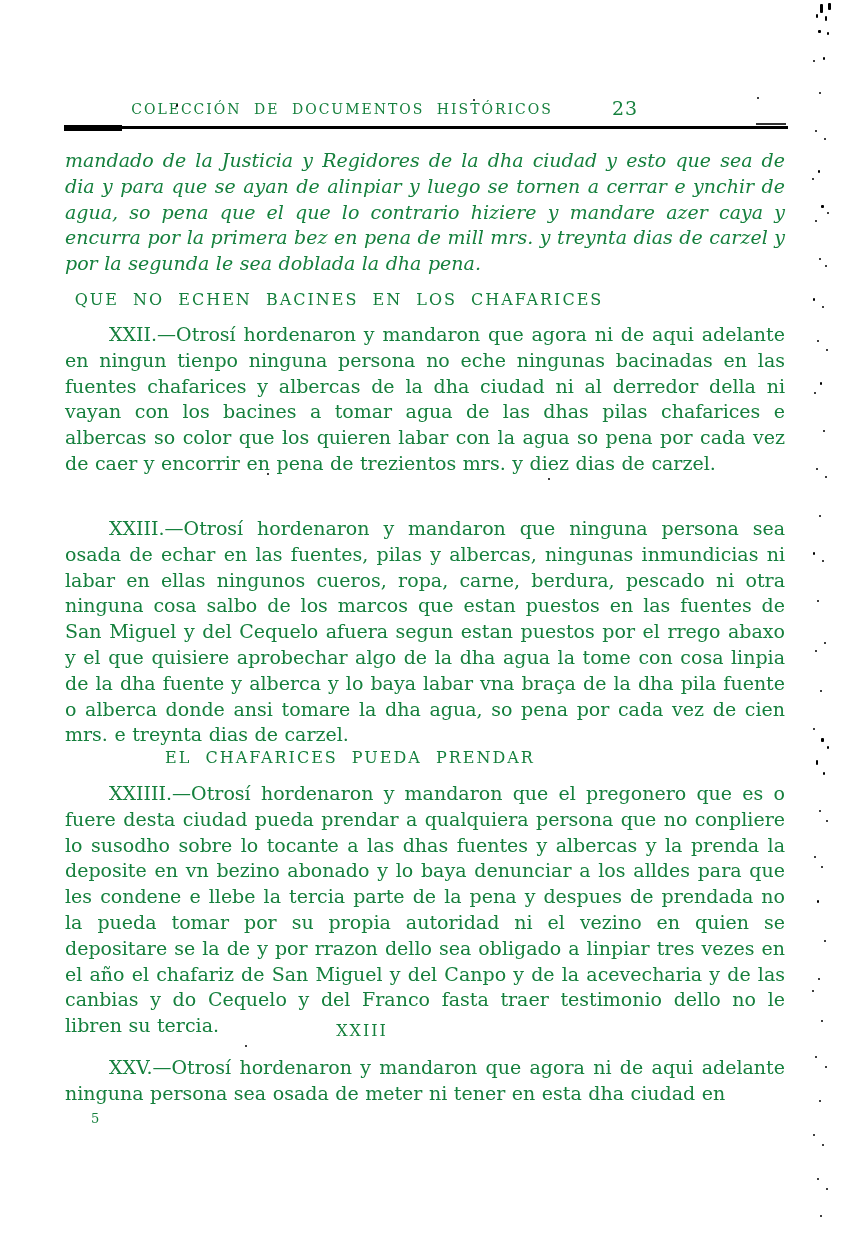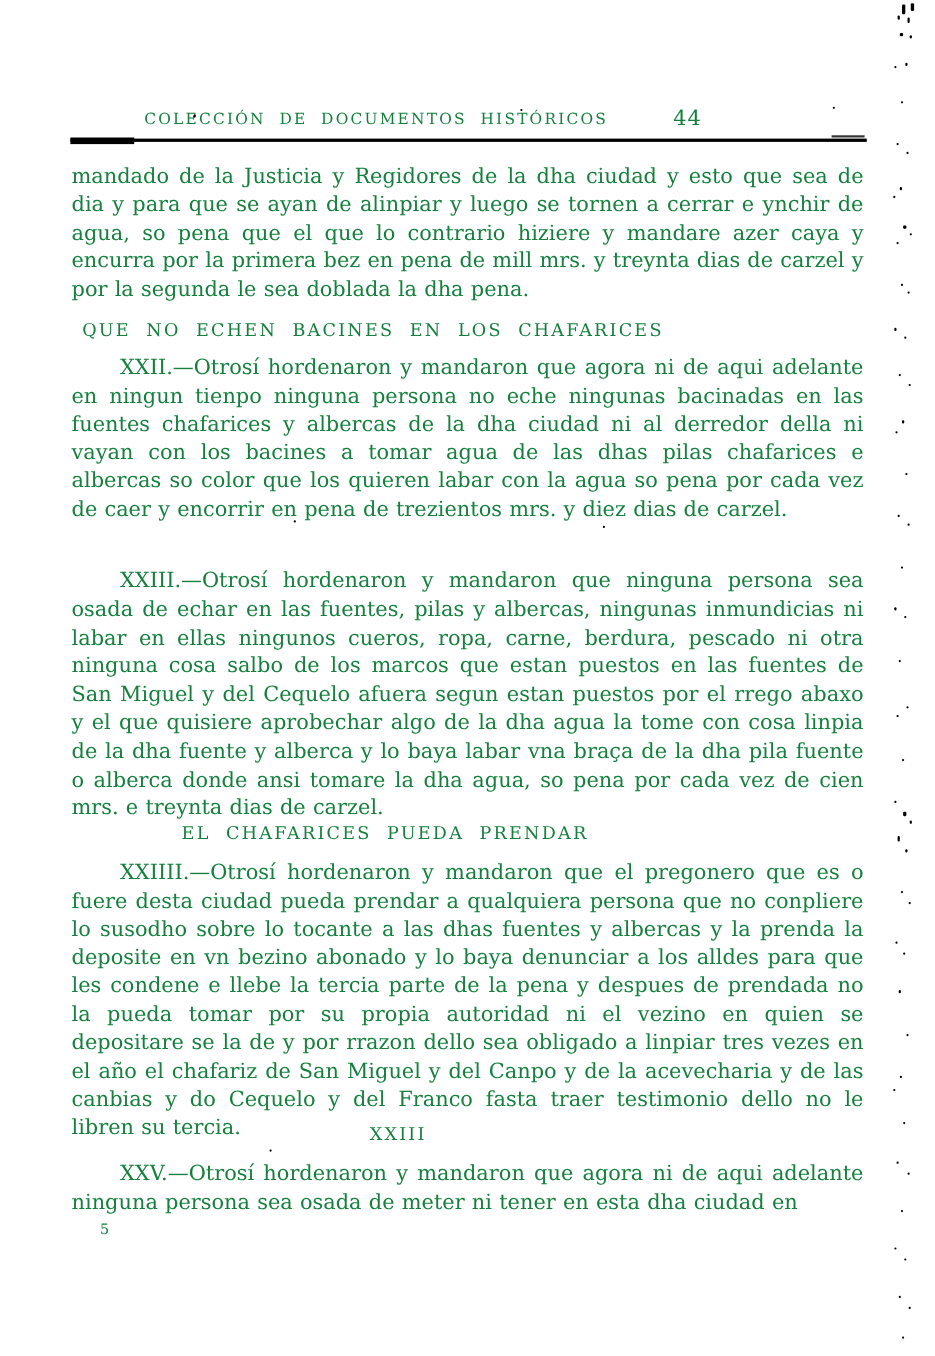--- a/index.html
+++ b/index.html
@@ -73,21 +73,21 @@
   .heading {
     position: absolute;
     transform: translateX(-50%);
     white-space: nowrap;
     margin: 0;
     font-size: 16px;
     font-weight: normal;
     letter-spacing: 2px;
     word-spacing: 7px;
   }
-  .b0 { top: 148px; }
+  .b0 { top: 148px; font-style: italic; }
   .b1 { top: 290px; left: 339px; }
   .b2 { top: 322px; }
   .b3 { top: 486px; left: 339px; }
   .b4 { top: 516px; }
   .b5 { top: 748px; left: 350px; }
   .b6 { top: 781px; }
   .b7 { top: 1021px; left: 362px; }
   .b8 { top: 1055px; }
   .signature-mark {
     position: absolute;
@@ -101,21 +101,21 @@
     border-radius: 1px;
   }
 </style>
 </head>
 <body>
 
 <div class="page" style="background: rgb(255, 255, 255); color: #15803d; padding-left: 16px;">
 
   <span class="header-title">COLECCIÓN DE DOCUMENTOS HISTÓRICOS</span>
 
-  <span class="page-number">44</span>
+  <span class="page-number">23</span>
 
   <div class="header-rule"></div>
 
   <p class="para b0">mandado de la Justicia y Regidores de la dha ciudad y esto que sea de dia y para que se ayan de alinpiar y luego se tornen a cerrar e ynchir de agua, so pena que el que lo contrario hiziere y mandare azer caya y encurra por la primera bez en pena de mill mrs. y treynta dias de carzel y por la segunda le sea doblada la dha pena.</p>
 
   <h2 class="heading b1">QUE NO ECHEN BACINES EN LOS CHAFARICES</h2>
 
   <p class="para indent b2">XXII.—Otrosí hordenaron y mandaron que agora ni de aqui adelante en ningun tienpo ninguna persona no eche ningunas bacinadas en las fuentes chafarices y albercas de la dha ciudad ni al derredor della ni vayan con los bacines a tomar agua de las dhas pilas chafarices e albercas so color que los quieren labar con la agua so pena por cada vez de caer y encorrir en pena de trezientos mrs. y diez dias de carzel.</p>
 
 

